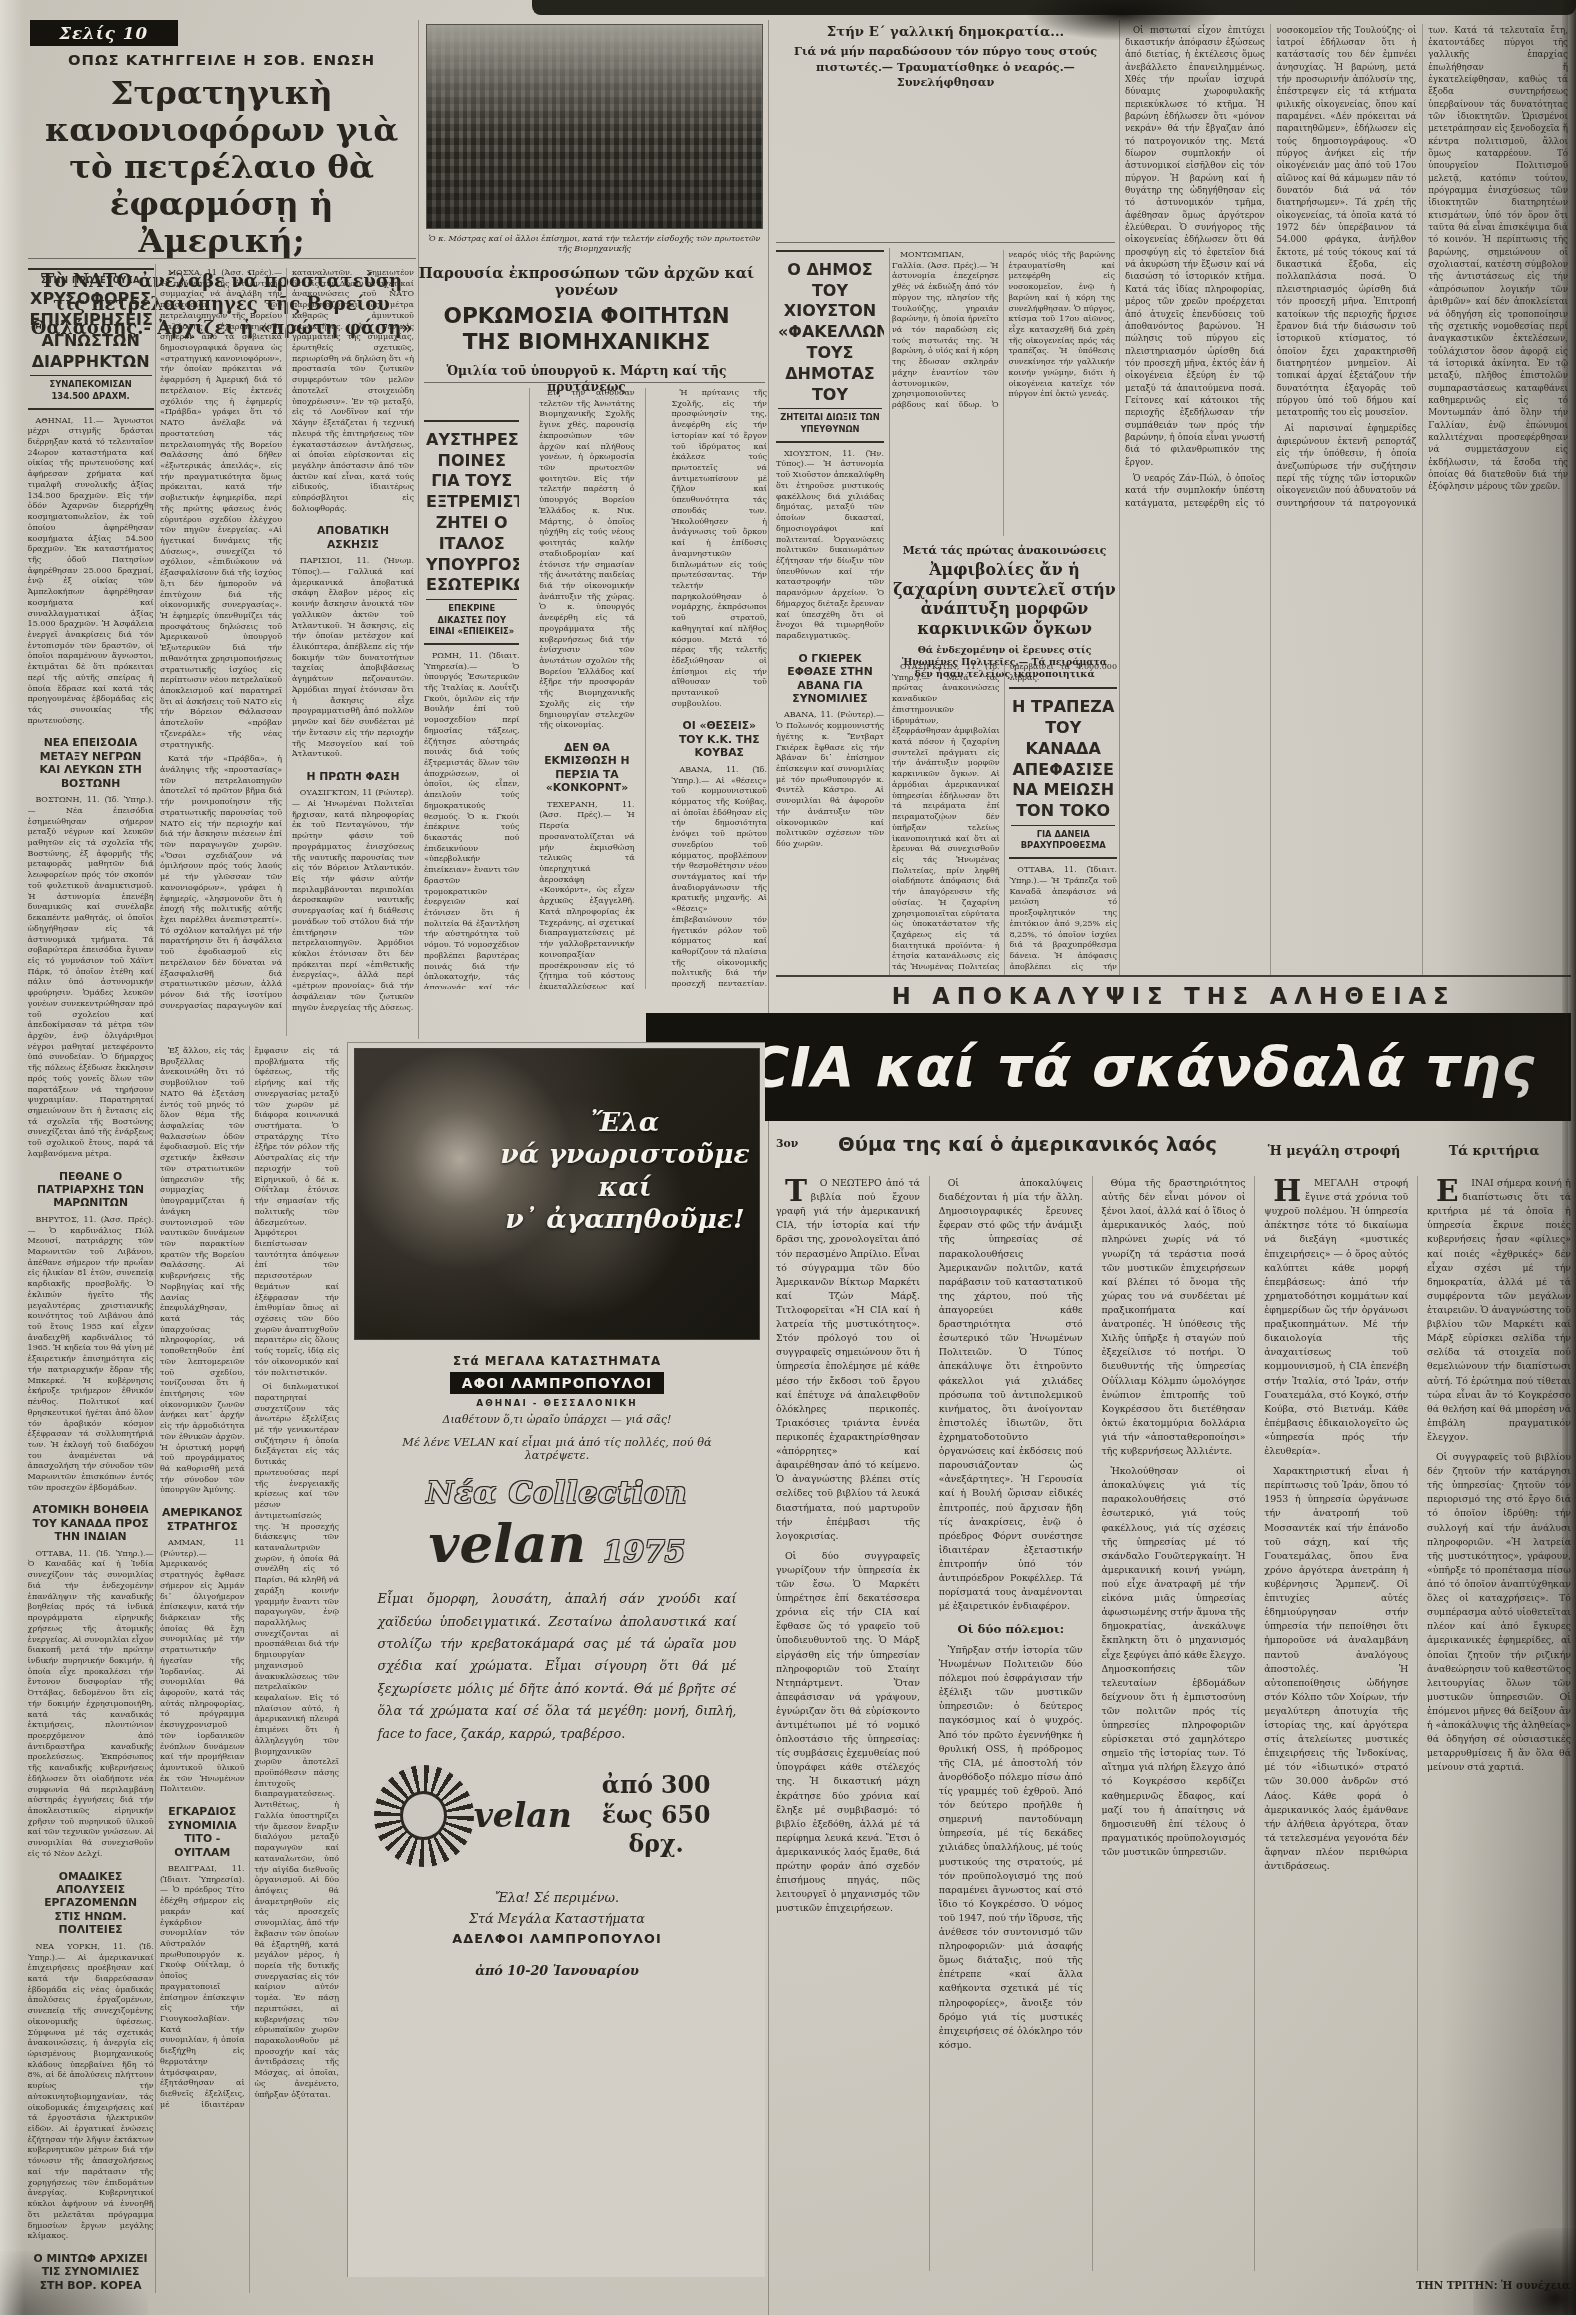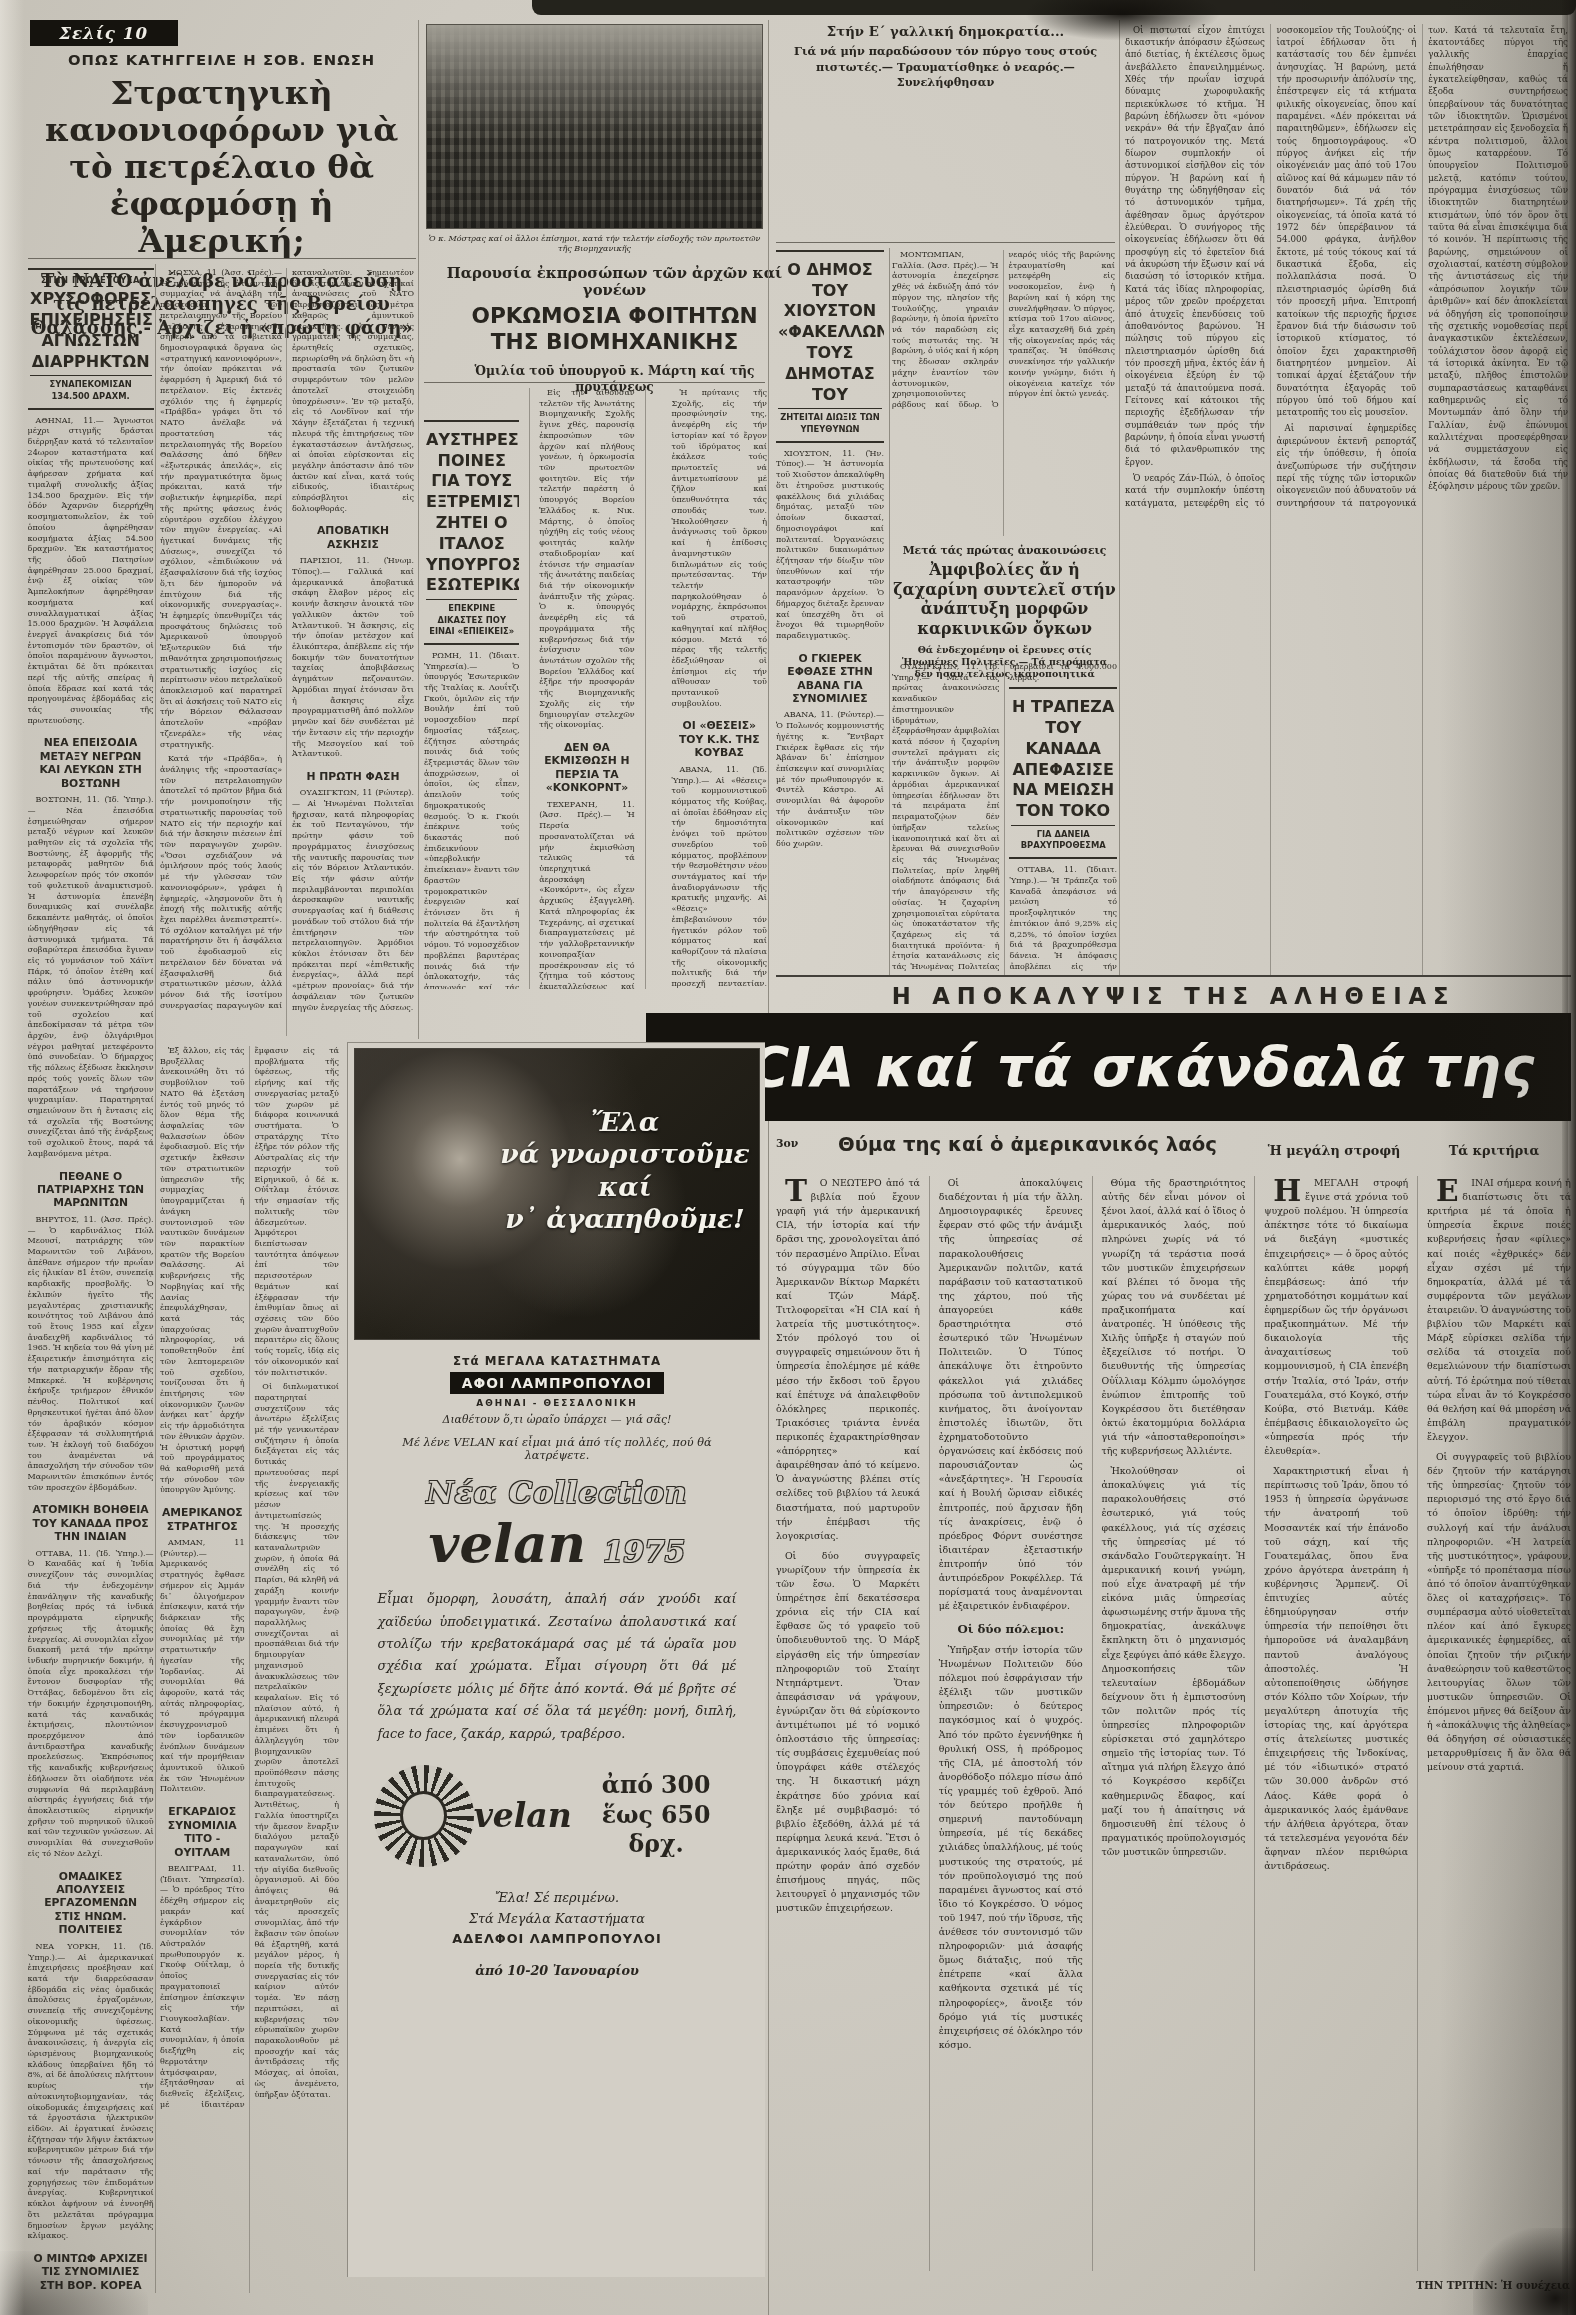--- a/index.html
+++ b/index.html
@@ -155,21 +155,21 @@
       <p>ΑΜΜΑΝ, 11 (Ρώυτερ).— Ἀμερικανός στρατηγός ἔφθασε σήμερον εἰς Ἀμμάν δι᾽ ὀλιγοήμερον ἐπίσκεψιν, κατά τήν διάρκειαν τῆς ὁποίας θά ἔχη συνομιλίας μέ τήν στρατιωτικήν ἡγεσίαν τῆς Ἰορδανίας. Αἱ συνομιλίαι θά ἀφοροῦν, κατά τάς αὐτάς πληροφορίας, τό πρόγραμμα ἐκσυγχρονισμοῦ τῶν ἰορδανικῶν ἐνόπλων δυνάμεων καί τήν προμήθειαν ἀμυντικοῦ ὑλικοῦ ἐκ τῶν Ἡνωμένων Πολιτειῶν.</p>
       <div class="mini-head">ΕΓΚΑΡΔΙΟΣ ΣΥΝΟΜΙΛΙΑ ΤΙΤΟ - ΟΥΙΤΛΑΜ</div>
       <p>ΒΕΛΙΓΡΑΔΙ, 11. (Ἰδιαιτ. Ὑπηρεσία).— Ὁ πρόεδρος Τίτο ἐδέχθη σήμερον εἰς μακράν καί ἐγκάρδιον συνομιλίαν τόν Αὐστραλόν πρωθυπουργόν κ. Γκούφ Οὐΐτλαμ, ὁ ὁποῖος πραγματοποιεῖ ἐπίσημον ἐπίσκεψιν εἰς τήν Γιουγκοσλαβίαν. Κατά τήν συνομιλίαν, ἡ ὁποία διεξήχθη εἰς θερμοτάτην ἀτμόσφαιραν, ἐξητάσθησαν αἱ διεθνεῖς ἐξελίξεις, μέ ἰδιαιτέραν ἔμφασιν εἰς τά προβλήματα τῆς ὑφέσεως, τῆς εἰρήνης καί τῆς συνεργασίας μεταξύ τῶν χωρῶν μέ διάφορα κοινωνικά συστήματα. Ὁ στρατάρχης Τίτο ἐξῆρε τόν ρόλον τῆς Αὐστραλίας εἰς τήν περιοχήν τοῦ Εἰρηνικοῦ, ὁ δέ κ. Οὐΐτλαμ ἐτόνισε τήν σημασίαν τῆς πολιτικῆς τῶν ἀδεσμεύτων. Ἀμφότεροι διεπίστωσαν ταυτότητα ἀπόψεων ἐπί τῶν περισσοτέρων θεμάτων καί ἐξέφρασαν τήν ἐπιθυμίαν ὅπως αἱ σχέσεις τῶν δύο χωρῶν ἀναπτυχθοῦν περαιτέρω εἰς ὅλους τούς τομεῖς, ἰδίᾳ εἰς τόν οἰκονομικόν καί τόν πολιτιστικόν.</p>
       <p>Οἱ διπλωματικοί παρατηρηταί συσχετίζουν τάς ἀνωτέρω ἐξελίξεις μέ τήν γενικωτέραν συζήτησιν ἡ ὁποία διεξάγεται εἰς τάς δυτικάς πρωτευούσας περί τῆς ἐνεργειακῆς κρίσεως καί τῶν μέσων ἀντιμετωπίσεώς της. Ἡ προσεχής διάσκεψις τῶν καταναλωτριῶν χωρῶν, ἡ ὁποία θά συνέλθη εἰς τό Παρίσι, θά κληθῆ νά χαράξη κοινήν γραμμήν ἔναντι τῶν παραγωγῶν, ἐνῷ παραλλήλως συνεχίζονται αἱ προσπάθειαι διά τήν δημιουργίαν μηχανισμοῦ ἀνακυκλώσεως τῶν πετρελαϊκῶν κεφαλαίων. Εἰς τό πλαίσιον αὐτό, ἡ ἀμερικανική πλευρά ἐπιμένει ὅτι ἡ ἀλληλεγγύη τῶν βιομηχανικῶν χωρῶν ἀποτελεῖ προϋπόθεσιν πάσης ἐπιτυχοῦς διαπραγματεύσεως. Ἀντιθέτως, ἡ Γαλλία ὑποστηρίζει τήν ἄμεσον ἔναρξιν διαλόγου μεταξύ παραγωγῶν καί καταναλωτῶν, ὑπό τήν αἰγίδα διεθνοῦς ὀργανισμοῦ. Αἱ δύο ἀπόψεις θά ἀναμετρηθοῦν εἰς τάς προσεχεῖς συνομιλίας, ἀπό τήν ἔκβασιν τῶν ὁποίων θά ἐξαρτηθῆ, κατά μεγάλον μέρος, ἡ πορεία τῆς δυτικῆς συνεργασίας εἰς τόν καίριον αὐτόν τομέα. Ἐν πάσῃ περιπτώσει, αἱ κυβερνήσεις τῶν εὐρωπαϊκῶν χωρῶν παρακολουθοῦν μέ προσοχήν καί τάς ἀντιδράσεις τῆς Μόσχας, αἱ ὁποῖαι, ὡς ἀνεμένετο, ὑπῆρξαν ὀξύταται.</p>
     </div>
   </div>
 
   <div id="photo" class="abs" style="left:426px;top:23.6px;width:337px;height:205px;"></div>
   <div class="abs caption" style="left:426px;top:234px;width:337px;">Ὁ κ. Μόστρας καί οἱ ἄλλοι ἐπίσημοι, κατά τήν τελετήν εἰσδοχῆς τῶν πρωτοετῶν τῆς Βιομηχανικῆς</div>
 
-  <div class="abs" style="left:444px;top:264px;width:341px;">
+  <div class="abs" style="left:416px;top:264px;width:341px;">
     <div class="sec-kicker">Παρουσία ἐκπροσώπων τῶν ἀρχῶν καί γονέων</div>
     <div class="sec-headline">ΟΡΚΩΜΟΣΙΑ ΦΟΙΤΗΤΩΝ ΤΗΣ ΒΙΟΜΗΧΑΝΙΚΗΣ</div>
     <div class="sec-deck">Ὁμιλία τοῦ ὑπουργοῦ κ. Μάρτη καί τῆς πρυτάνεως</div>
   </div>
   <div class="hrule" style="left:424px;top:382px;width:341px;"></div>
 
   <div class="abs clip" style="left:424px;top:388px;width:343px;height:601px;display:flex;gap:9.9px;">
     <div class="bt clip" style="flex:1;margin-top:32px;">
       <div class="box-head">
         <div class="box-title">ΑΥΣΤΗΡΕΣ ΠΟΙΝΕΣ ΓΙΑ ΤΟΥΣ ΕΞΤΡΕΜΙΣΤΕΣ ΖΗΤΕΙ Ο ΙΤΑΛΟΣ ΥΠΟΥΡΓΟΣ ΕΣΩΤΕΡΙΚΩΝ</div>

